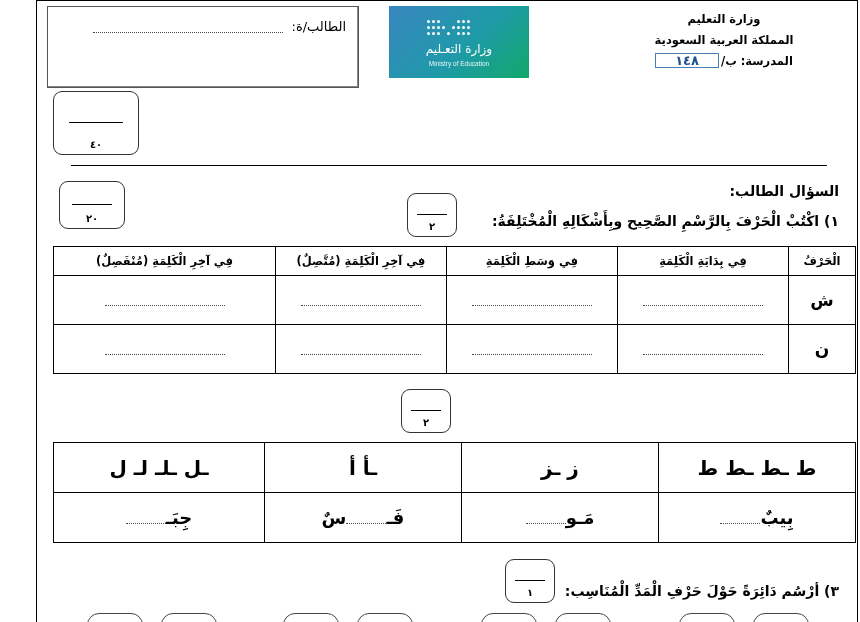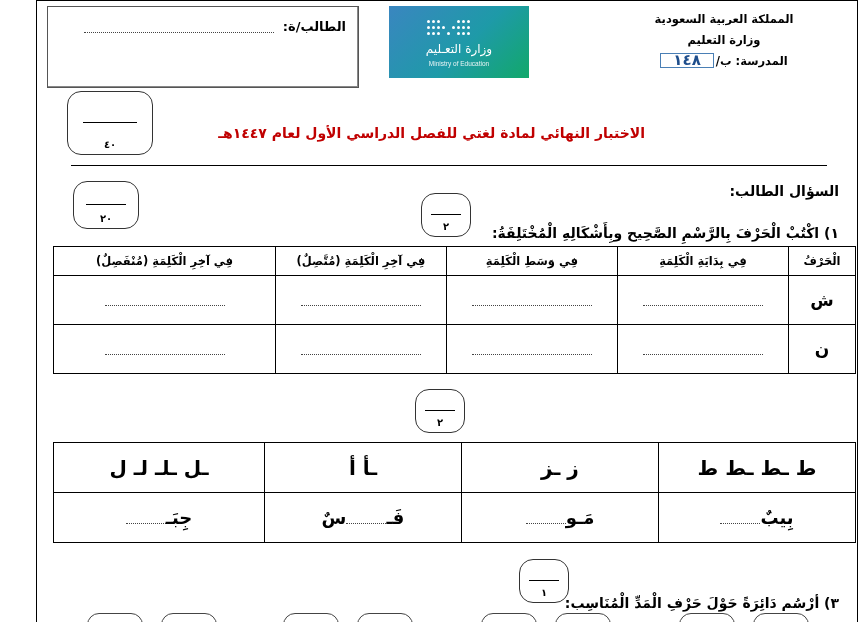--- a/index.html
+++ b/index.html
@@ -4,53 +4,53 @@
 <style>
   html, body { margin: 0; padding: 0; background: #ffffff; }
   body { width: 860px; height: 622px; overflow: hidden; position: relative;
          font-family: "DejaVu Sans", sans-serif; color: #000; }
   .page { position: absolute; left: 36px; top: 0; width: 820px; height: 640px;
           border-left: 1.5px solid #000; border-right: 1.5px solid #000; border-top: 1.5px solid #000; }
 
   
   .hdr-right { position: absolute; right: 18px; top: 8px; width: 230px; direction: rtl;
                text-align: center; font-weight: bold; font-size: 11.5px; line-height: 21px; }
-  .school-num { display: inline-block; border: 1px solid #4a7fb5; color: #1f4e8c; padding: 0 12px;
-                line-height: 13px; font-size: 15px; margin-right: 2px; }
+  .school-num { display: inline-block; border: 1px solid #4a7fb5; color: #1f4e8c; padding: 0 19px;
+                line-height: 13px; font-size: 13px; margin-right: 2px; }
 
   
   .logo { position: absolute; left: 352px; top: 5px; width: 140px; height: 72px;
           background: linear-gradient(135deg, #3a86c0 0%, #1e9aa8 55%, #12a86a 100%); }
   .logo .dots { position: absolute; left: 38px; top: 14px; width: 46px; height: 20px; }
   .logo .dots span { position: absolute; width: 3px; height: 3px; border-radius: 50%; background: #fff; }
   .logo .ar { position: absolute; left: 0; width: 100%; top: 36px; text-align: center; color: #fff;
               font-size: 12px; direction: rtl; }
   .logo .en { position: absolute; left: 0; width: 100%; top: 54px; text-align: center; color: #e8f4f4;
               font-size: 6.5px; font-family: "Liberation Sans", sans-serif; }
 
   
   .student-box { position: absolute; left: 10px; top: 5px; width: 310px; height: 80px;
                  border: 1.5px solid #555; box-shadow: -1px -1px 0 #888 inset; direction: rtl; }
-  .student-box .row { position: absolute; right: 12px; font-weight: bold; font-size: 13px; }
+  .student-box .row { position: absolute; right: 12px; font-weight: normal; font-size: 13px; }
   .student-box .row1 { top: 12px; }
   .student-box .row2 { top: 44px; }
   .dots-line { display: inline-block; border-bottom: 1px dotted #444; height: 10px; vertical-align: middle; margin-right: 4px; }
 
   
-  .grade-box { position: absolute; border: 1.5px solid #333; border-radius: 14px; background: #fff; margin-left: 14px; }
+  .grade-box { position: absolute; border: 1.5px solid #333; border-radius: 9px; background: #fff; }
   .grade-box .line { position: absolute; left: 18%; right: 18%; top: 48%; border-top: 1.5px solid #000; }
   .grade-box .val { position: absolute; left: 0; right: 0; bottom: 4px; text-align: center;
                     font-size: 10px; font-weight: bold; }
 
   .title { position: absolute; right: 212px; top: 124px; color: #c00000; font-weight: bold;
            font-size: 14px; direction: rtl; white-space: nowrap; }
   .divider { position: absolute; left: 34px; top: 164px; width: 756px; border-top: 1.5px solid #000; }
 
   .q-head { position: absolute; right: 18px; top: 182px; font-weight: bold; font-size: 14px; direction: rtl; }
-  .q-line { position: absolute; right: 18px; font-weight: bold; font-size: 14px; direction: rtl; white-space: nowrap; margin-top: 12px; }
+  .q-line { position: absolute; right: 18px; font-weight: bold; font-size: 14px; direction: rtl; white-space: nowrap; }
 
   table { border-collapse: collapse; position: absolute; direction: rtl; }
   td, th { border: 1.5px solid #000; text-align: center; padding: 0; }
   .t1 { left: 16px; top: 245px; width: 803px; }
   .t1 th { height: 28px; font-size: 11.5px; font-weight: bold; }
   .t1 td { height: 48px; }
   .t1 td.letter { font-size: 17px; font-weight: bold; }
   .t1 .blank { display: inline-block; width: 120px; border-bottom: 1.5px dotted #444; height: 6px; }
 
   .t2 { left: 16px; top: 441px; width: 803px; }
@@ -60,22 +60,22 @@
 
   .ovals { position: absolute; left: 0; top: 612px; width: 820px; height: 30px; }
   .oval { position: absolute; top: 0; width: 54px; height: 28px; border: 1.5px solid #444; border-radius: 12px; }
 </style>
 </head>
 <body>
 
 <div class="page">
 
   <div class="hdr-right">
+    <div>وزارة التعليم</div>
     <div>المملكة العربية السعودية</div>
-    <div>وزارة التعليم</div>
     <div>
       <span>المدرسة: ب/</span><span class="school-num">١٤٨</span>
     </div>
   </div>
 
   <div class="logo">
     <div class="dots">
       <span style="left:0;top:0"></span>
         <span style="left:5px;top:0"></span>
         <span style="left:10px;top:0"></span>
@@ -107,21 +107,20 @@
       <span>الطالب/ة:</span>
       <span class="dots-line" style="width:190px"></span>
     </div>
   </div>
 
   <div class="grade-box" style="left:16px;top:90px;width:84px;height:62px">
     <div class="line"></div>
     <div class="val">٤٠</div>
   </div>
 
-  <div class="title">الاختبار النهائي لمادة لغتي للفصل الدراسي الأول لعام ١٤٤٧هـ</div>
   <div class="divider"></div>
 
   <div class="grade-box" style="left:22px;top:180px;width:64px;height:46px">
     <div class="line"></div>
     <div class="val">٢٠</div>
   </div>
 
   <div class="q-head">السؤال الطالب:</div>
 
   <div class="q-line" style="top:212px">١) اكْتُبْ الْحَرْفَ بِالرَّسْمِ الصَّحِيح وبِأَشْكَالِهِ الْمُخْتَلِفَةُ:</div>

